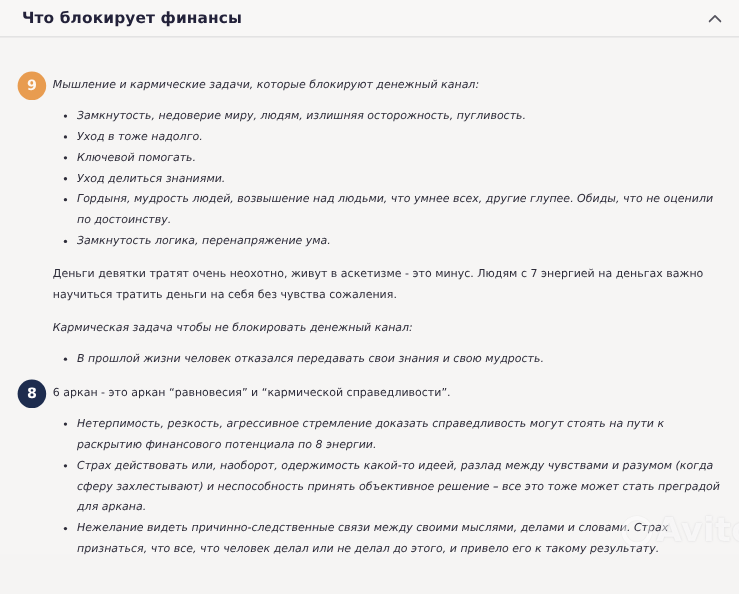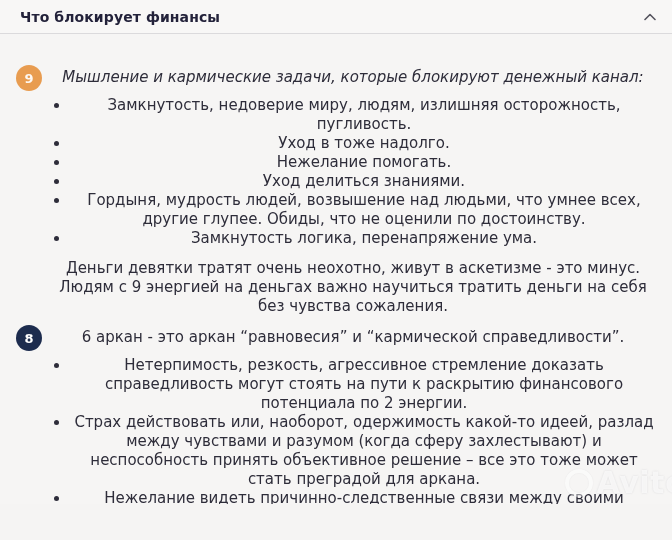--- a/index.html
+++ b/index.html
@@ -37,30 +37,30 @@
     flex: 0 0 auto;
     width: 26px; height: 26px; border-radius: 50%;
     display: flex; align-items: center; justify-content: center;
     font-size: 13px; font-weight: bold;
     margin-right: 6px;
   }
   .badge-orange { background: #e89c50; color: rgba(255,255,255,0.92); }
   .badge-navy  { background: #1d2c4e; color: #ffffff; }
   .section-body {
     flex: 1 1 auto;
-    font-size: 15px; line-height: 19px;
+    font-size: 10px; line-height: 19px;
     padding-top: 3px;
     min-width: 0;
-    text-align: center;
   }
   .intro { margin: 0; }
   .italic { font-style: italic; }
   ul.bullets {
     margin: 9px 0 0 0;
     padding: 0 0 0 22px;
+    font-style: italic;
   }
   ul.bullets li { margin: 0; padding: 0; }
   p.para { margin: 11px 0 0 0; }
   
   .watermark {
     position: absolute;
     right: -14px; bottom: 4px;
     display: flex; align-items: center;
     pointer-events: none;
     opacity: 0.55;
@@ -95,35 +95,39 @@
 
   <div class="content">
 
     <div class="section">
       <div class="badge badge-orange">9</div>
       <div class="section-body">
         <p class="intro italic">Мышление и кармические задачи, которые блокируют денежный канал:</p>
         <ul class="bullets">
           <li>Замкнутость, недоверие миру, людям, излишняя осторожность, пугливость.</li>
           <li>Уход в тоже надолго.</li>
-          <li>Нежелание помогать.</li>
+          <li>Ключевой помогать.</li>
           <li>Уход делиться знаниями.</li>
           <li>Гордыня, мудрость людей, возвышение над людьми, что умнее всех, другие глупее. Обиды, что не оценили по достоинству.</li>
           <li>Замкнутость логика, перенапряжение ума.</li>
         </ul>
-        <p class="para">Деньги девятки тратят очень неохотно, живут в аскетизме - это минус. Людям с 9 энергией на деньгах важно научиться тратить деньги на себя без чувства сожаления.</p>
+        <p class="para">Деньги девятки тратят очень неохотно, живут в аскетизме - это минус. Людям с 7 энергией на деньгах важно научиться тратить деньги на себя без чувства сожаления.</p>
+        <p class="para italic">Кармическая задача чтобы не блокировать денежный канал:</p>
+        <ul class="bullets">
+          <li>В прошлой жизни человек отказался передавать свои знания и свою мудрость.</li>
+        </ul>
       </div>
     </div>
 
     <div class="section">
       <div class="badge badge-navy">8</div>
       <div class="section-body">
         <p class="intro">6 аркан - это аркан “равновесия” и “кармической справедливости”.</p>
         <ul class="bullets">
-          <li>Нетерпимость, резкость, агрессивное стремление доказать справедливость могут стоять на пути к раскрытию финансового потенциала по 2 энергии.</li>
+          <li>Нетерпимость, резкость, агрессивное стремление доказать справедливость могут стоять на пути к раскрытию финансового потенциала по 8 энергии.</li>
           <li>Страх действовать или, наоборот, одержимость какой-то идеей, разлад между чувствами и разумом (когда сферу захлестывают) и неспособность принять объективное решение – все это тоже может стать преградой для аркана.</li>
           <li>Нежелание видеть причинно-следственные связи между своими мыслями, делами и словами. Страх признаться, что все, что человек делал или не делал до этого, и привело его к такому результату.</li>
         </ul>
       </div>
     </div>
 
   </div>
 
   <div class="watermark">
     <span class="watermark-ring"></span>

